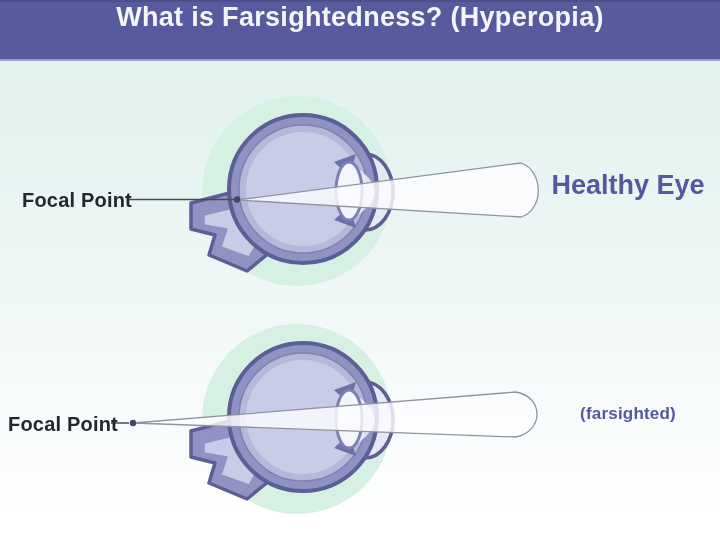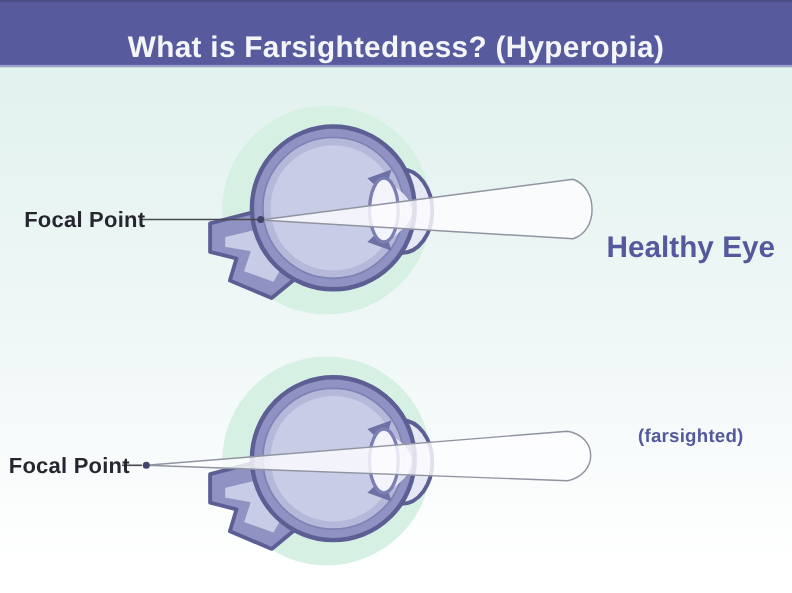--- a/index.html
+++ b/index.html
@@ -13,21 +13,21 @@
   }
   .header {
     position: absolute;
     top: 0; left: 0;
     width: 720px; height: 61px;
     background: #575b9e;
     border-top: 2px solid #4c4f88;
     border-bottom: 2px solid #9ca0cc;
     box-sizing: border-box;
     display: flex;
-    align-items: flex-end;
+    align-items: flex-start;
     justify-content: center;
   }
   .header-title {
     color: #f4f5f9;
     font-size: 27px;
     font-weight: 700;
     letter-spacing: 0.3px;
     white-space: nowrap;
   }
   .diagram-svg {
@@ -45,26 +45,26 @@
   .focal-label.top { left: 22px; top: 189px; }
   .focal-label.bottom { left: 8px; top: 413px; }
   .eye-caption {
     position: absolute;
     width: 166px;
     text-align: center;
     color: #54589d;
     font-weight: 700;
     line-height: 1.1;
   }
-  .eye-caption.top { left: 545px; top: 171px; font-size: 27px; margin-top: 40px; }
+  .eye-caption.top { left: 545px; top: 171px; font-size: 27px; }
   .eye-caption.bottom { left: 545px; top: 384px; font-size: 28px; }
   .eye-caption .sub {
     display: block;
     font-size: 17px;
-    margin-top: 4px;
+    margin-top: 21px;
     letter-spacing: 0.2px;
   }
 </style>
 </head>
 <body>
 
 <div class="stage">
 
   <div class="header">
     <div class="header-title">What is Farsightedness? (Hyperopia)</div>

